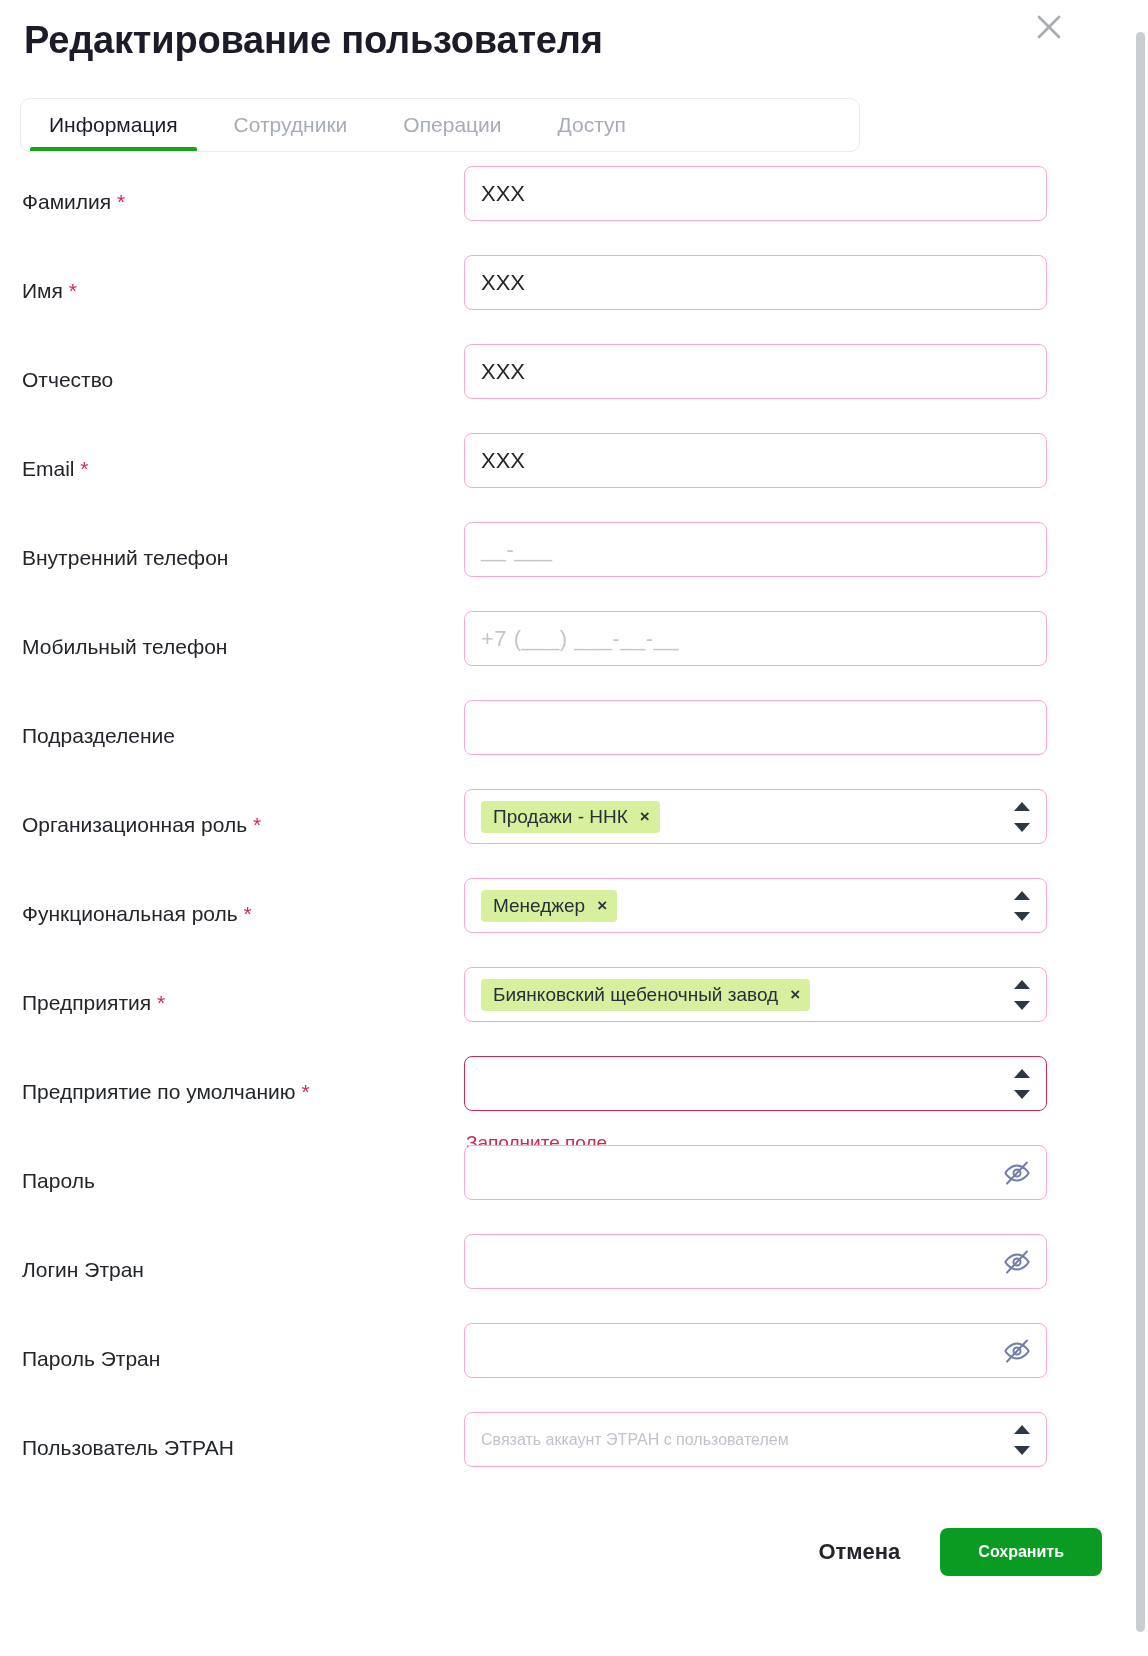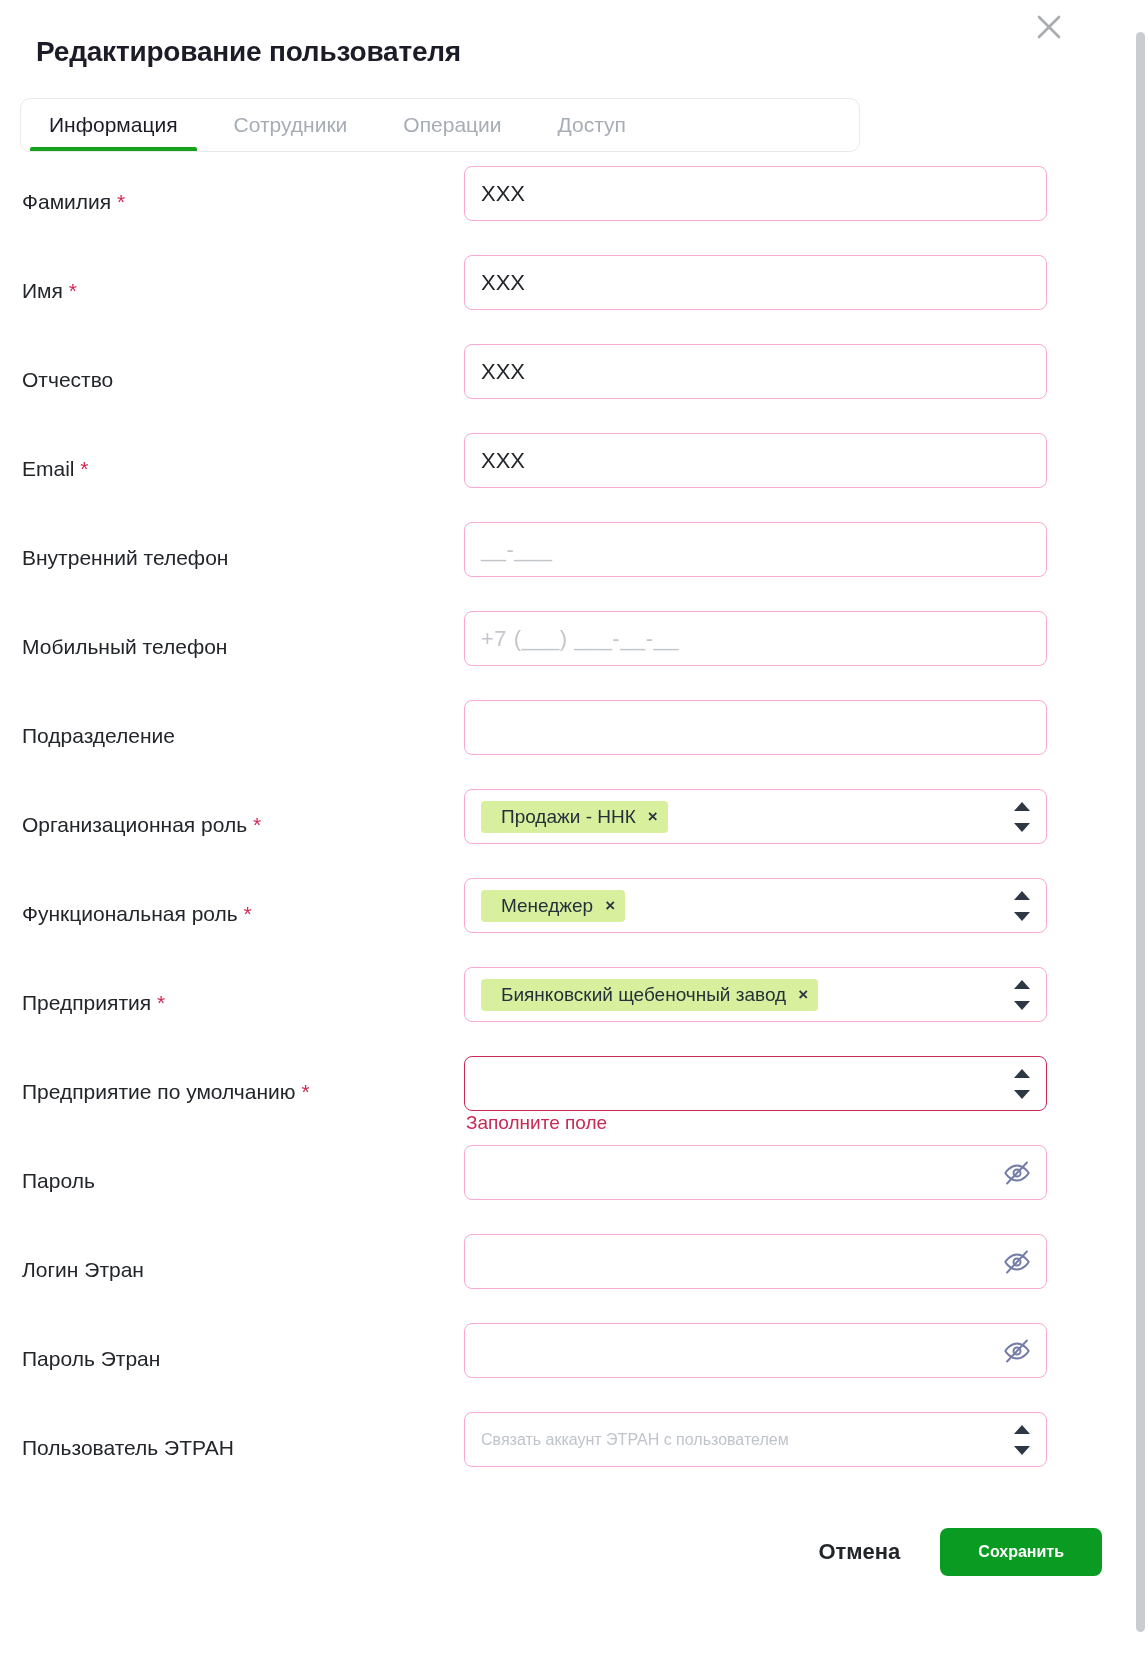--- a/index.html
+++ b/index.html
@@ -17,25 +17,25 @@
     background: #fff;
     padding: 0;
   }
   
   .header {
     position: relative;
     padding: 18px 24px 0 24px;
     height: 76px;
   }
   .title {
-    font-size: 28px;
+    font-size: 38px;
     font-weight: bold;
     color: #1c1c28;
     letter-spacing: -0.2px;
-    margin: 12px;
+    margin: 0;
     line-height: 44px;
   }
   .close-btn {
     position: absolute;
     top: 10px;
     right: 82px;
     width: 34px; height: 34px;
     cursor: pointer;
     display: flex; align-items: center; justify-content: center;
   }
@@ -110,33 +110,33 @@
     color: #22252a;
   }
   .field.error { border-color: #c92a54; }
   .field .val { font-size: 22px; color: #22252a; }
   .field .ph { font-size: 16px; color: #bfc4ca; }
   .field .ph-mask { font-size: 22px; color: #c2c6cb; letter-spacing: 0.5px; }
 
   .err-msg {
     position: absolute;
     left: 2px;
-    top: 64px;
+    top: 84px;
     font-size: 19px;
     color: #c92a54;
   }
 
   
   .chip {
     display: inline-flex;
     gap: 12px;
     background: #d8f09e;
     color: #24303a;
     border-radius: 4px;
-    padding: 4px 10px 4px 20px;
+    padding: 4px 10px 4px 12px;
     font-size: 19px;
     line-height: 24px;
     white-space: nowrap;
   }
   .chip .x {
     font-size: 17px;
     font-weight: bold;
     color: #2b3640;
     cursor: pointer;
   }

